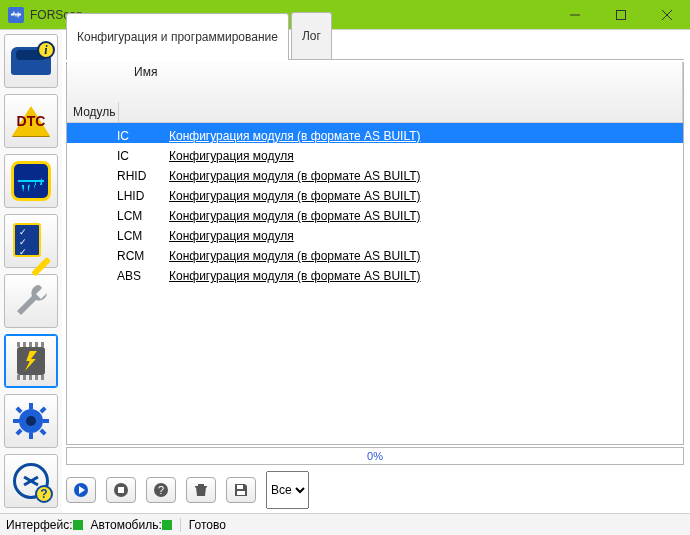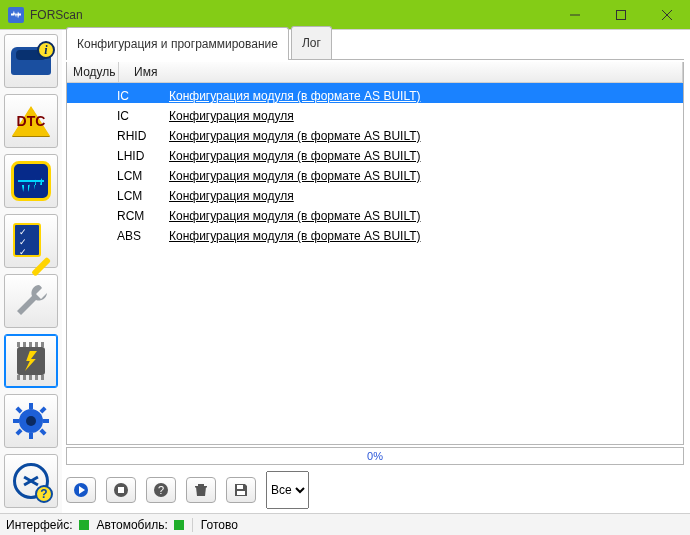--- a/index.html
+++ b/index.html
@@ -62,44 +62,44 @@
   .icon-help { width:40px; height:40px; position:relative; }
   .icon-help .wheel { position:absolute; inset:2px; border:3px solid #0a4aa0; border-radius:50%; }
   .icon-help .wheel::before, .icon-help .wheel::after { content:""; position:absolute; left:50%; top:50%; width:3px; height:16px; background:#0a4aa0; transform-origin:center; }
   .icon-help .wheel::before { transform: translate(-50%,-50%) rotate(60deg); }
   .icon-help .wheel::after { transform: translate(-50%,-50%) rotate(-60deg); }
   .icon-help .q { position:absolute; right:-2px; bottom:-2px; width:18px; height:18px; background:#ffe12b; border:2px solid #0a4aa0; border-radius:50%; display:flex; align-items:center; justify-content:center; font-weight:bold; color:#0a4aa0; }
 
   
   .content { flex:1; display:flex; flex-direction:column; padding: 4px 6px 4px 4px; gap:2px; }
   .tabs { display:flex; align-items:flex-end; height:26px; border-bottom:1px solid #b6b6b6; }
-  .tab { padding: 9px 10px; border:1px solid #b6b6b6; border-bottom:none; background:#f1f1f1; margin-right:2px; border-radius:3px 3px 0 0; cursor:pointer; color:#333; }
+  .tab { padding: 16px 10px; border:1px solid #b6b6b6; border-bottom:none; background:#f1f1f1; margin-right:2px; border-radius:3px 3px 0 0; cursor:pointer; color:#333; }
   .tab.active { background:#fff; font-weight:normal; position:relative; top:1px; }
   .table-wrap { flex:1; border:1px solid #b6b6b6; border-top:none; background:#fff; overflow:hidden; display:flex; flex-direction:column; }
   .thead { display:flex; background: linear-gradient(#fdfdfd,#ececec); border-bottom:1px solid #cfcfcf; }
   .th { padding:3px 6px; border-right:1px solid #cfcfcf; color:#222; }
-  .th.col-mod { width:52px; }
+  .th.col-mod { width:52px;margin-top:40px; }
   .th.col-name { flex:1;margin-left:9px; }
   .tbody { flex:1; overflow:auto; }
   .tr { display:flex; height:20px; align-items:flex-end;padding-left:44px; }
   .tr.selected { background:#1a82ff; color:#fff; }
   .td { padding:0 6px; white-space:nowrap; overflow:hidden; text-overflow:ellipsis; }
   .td.col-mod { width:52px; }
   .td.col-name { flex:1;text-decoration:underline; }
 
   .progress { height:18px; border:1px solid #b6b6b6; background:#fff; display:flex; align-items:center; justify-content:center; color:#2b57d9; font-size:11px; }
 
   .toolbar { display:flex; align-items:center; gap:10px; padding-top:4px; }
   .tbtn { width:30px; height:26px; border:1px solid #a9a9a9; border-radius:4px; background:linear-gradient(#fff,#eaeaea); display:flex; align-items:center; justify-content:center; cursor:pointer; }
   .tbtn svg { width:16px; height:16px; }
   .toolbar select { height:38px; font-size:12px; }
 
   
   .statusbar { height:22px; border-top:1px solid #cfcfcf; background:#f4f4f4; display:flex; align-items:center; padding:0 6px; gap:8px; font-size:12px; }
-  .status-segment { display:flex; align-items:center; gap:6px; }
+  .status-segment { display:flex; align-items:center; }
   .status-dot { width:10px; height:10px; background:#1fae2a; }
   .status-sep { width:1px; height:14px; background:#cfcfcf; }
 </style>
 </head>
 <body>
 
 <div class="titlebar">
   <div class="app-icon"></div>
   <div class="title-text">FORScan</div>
   <div class="spacer"></div>

